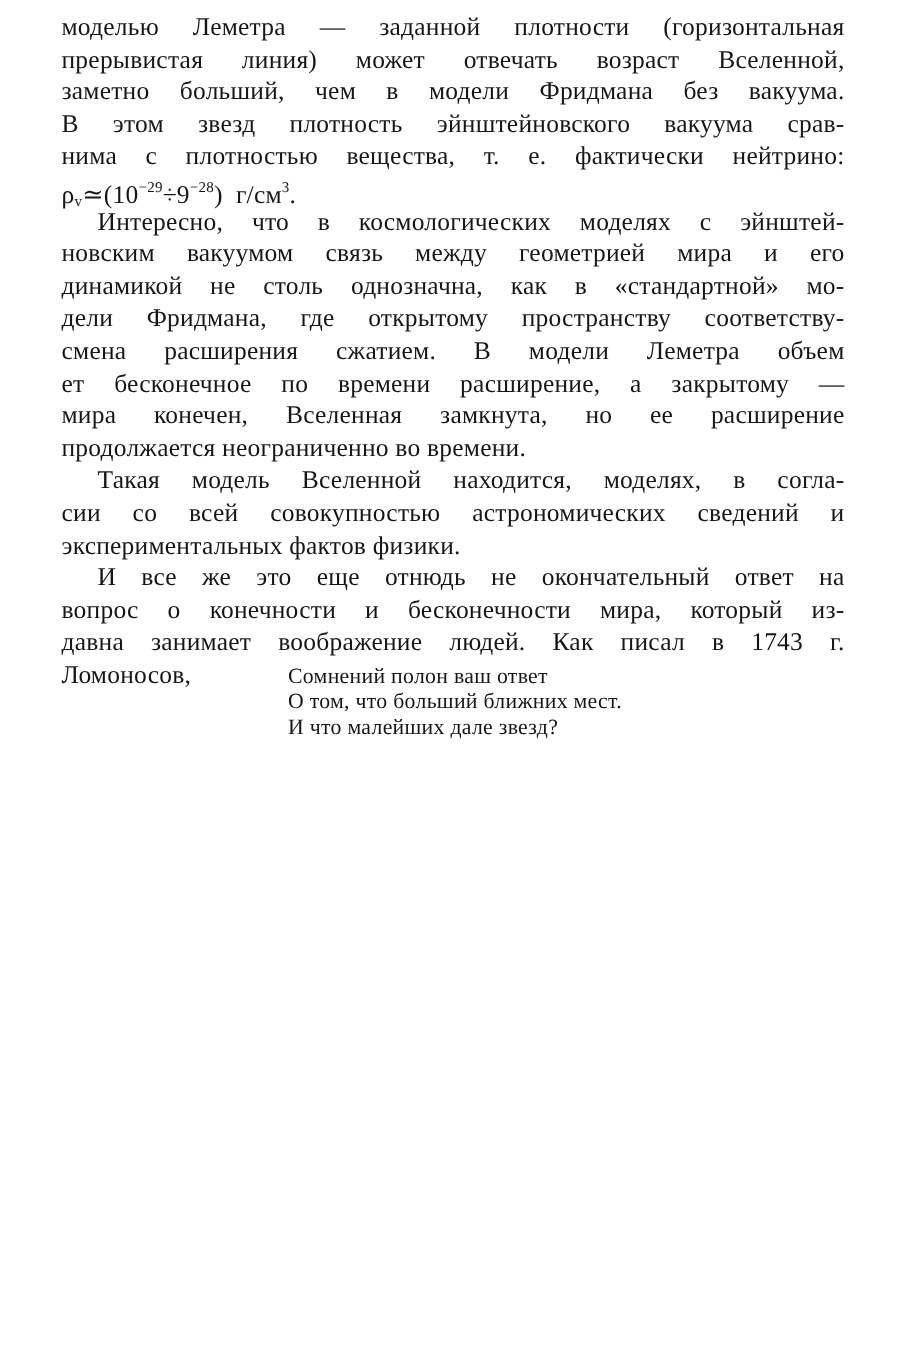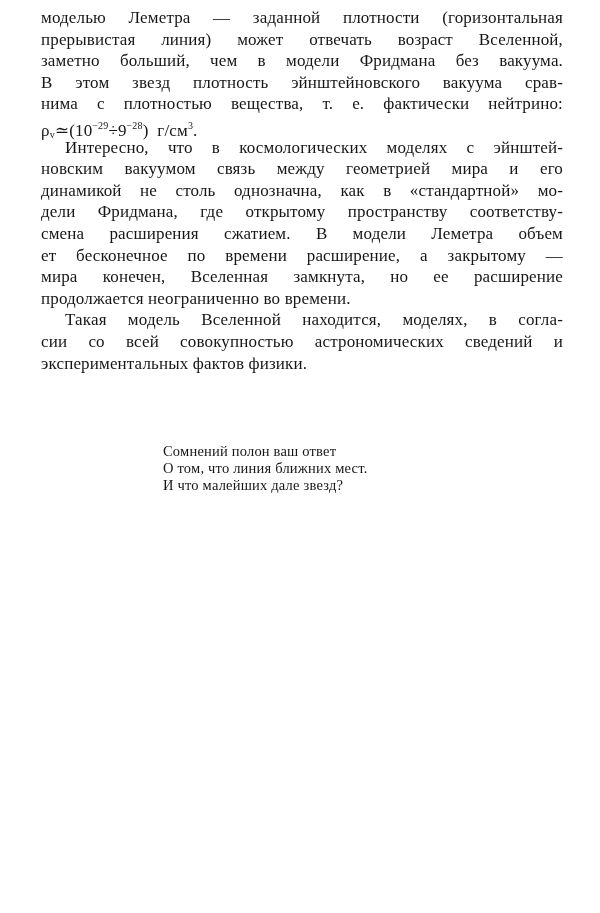--- a/index.html
+++ b/index.html
@@ -54,20 +54,21 @@
     left: 163px;
     top: 443px;
   }
   .poem-line {
     display: block;
     height: 17px;
     line-height: 17px;
     font-size: 14.5px;
     white-space: nowrap;
     letter-spacing: 0.2px;
+    margin-left: 29px;
   }
 </style>
 </head>
 <body>
 
 <div class="page">
 
   <div>
     <span class="line">моделью Леметра — заданной плотности (горизонтальная</span>
     <span class="line">прерывистая линия) может отвечать возраст Вселенной,</span>
@@ -87,20 +88,26 @@
     <span class="line">мира конечен, Вселенная замкнута, но ее расширение</span>
     <span class="line last">продолжается неограниченно во времени.</span>
   </div>
 
   <div>
     <span class="line indent">Такая модель Вселенной находится, моделях, в согла-</span>
     <span class="line">сии со всей совокупностью астрономических сведений и</span>
     <span class="line last">экспериментальных фактов физики.</span>
   </div>
 
+  <div>
+    <span class="line indent">И все же это еще отнюдь не окончательный ответ на</span>
+    <span class="line">вопрос о конечности и бесконечности мира, который из-</span>
+    <span class="line">давна занимает воображение людей. Как писал в 1743 г.</span>
+    <span class="line last">Ломоносов,</span>
+  </div>
 
 </div>
 
 <div class="poem">
   <span class="poem-line">Сомнений полон ваш ответ</span>
-  <span class="poem-line">О том, что линия ближних мест.</span>
+  <span class="poem-line">О том, что больший ближних мест.</span>
   <span class="poem-line">И что малейших дале звезд?</span>
 </div>
 
 </body></html>

